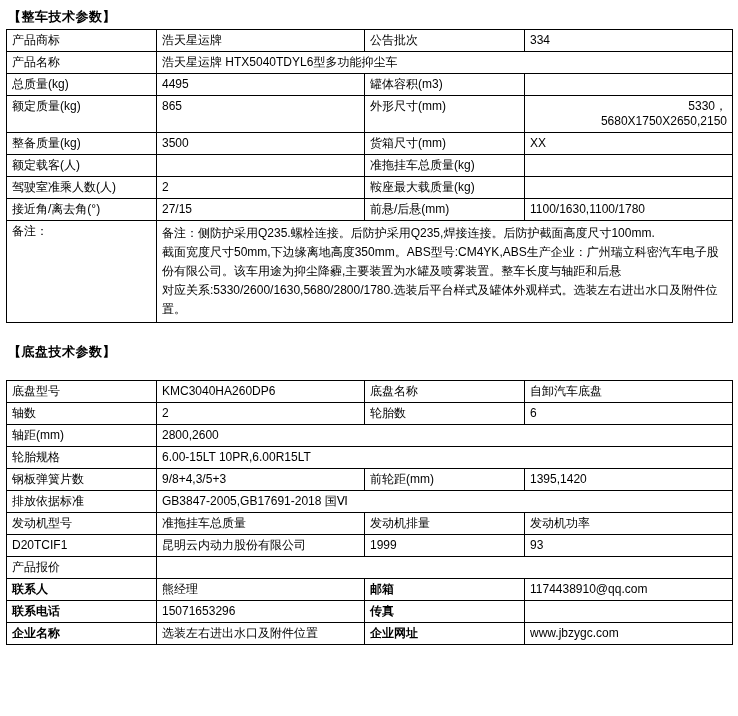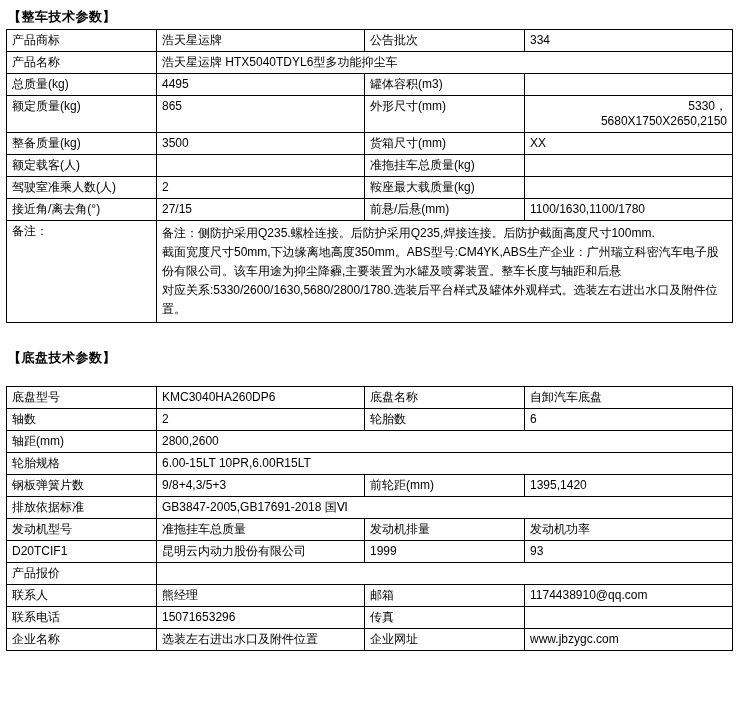--- a/index.html
+++ b/index.html
@@ -26,21 +26,21 @@
   td{
     border:1px solid #000;
     padding:3px 5px;
     vertical-align:top;
     font-size:12px;
     line-height:15px;
     height:14px;
     word-wrap:break-word;
     overflow-wrap:break-word;
   }
-  .b{font-weight:normal;}
+  .b{font-weight:bold;}
   .note-label{vertical-align:top;}
   .note-body{line-height:19px;}
   .tbl2{margin-top:16px;}
 </style>
 </head>
 <body>
 
 <div class="page">
 
   <div class="section-title">【整车技术参数】</div>
@@ -102,21 +102,21 @@
       </tr>
       <tr>
         <td class="note-label">备注：</td>
         <td colspan="3" class="note-body" style="white-space:pre-line;">备注：侧防护采用Q235.螺栓连接。后防护采用Q235,焊接连接。后防护截面高度尺寸100mm.
 截面宽度尺寸50mm,下边缘离地高度350mm。ABS型号:CM4YK,ABS生产企业：广州瑞立科密汽车电子股份有限公司。该车用途为抑尘降霾,主要装置为水罐及喷雾装置。整车长度与轴距和后悬
 对应关系:5330/2600/1630,5680/2800/1780.选装后平台样式及罐体外观样式。选装左右进出水口及附件位置。</td>
       </tr>
     </tbody>
   </table>
 
-  <div class="section-title" style="margin-top:24px;">【底盘技术参数】</div>
+  <div class="section-title" style="margin-top:18px;">【底盘技术参数】</div>
 
   <table class="tbl2">
     <colgroup>
       <col style="width:150px">
       <col style="width:208px">
       <col style="width:160px">
       <col style="width:208px">
     </colgroup>
     <tbody>
       <tr>

